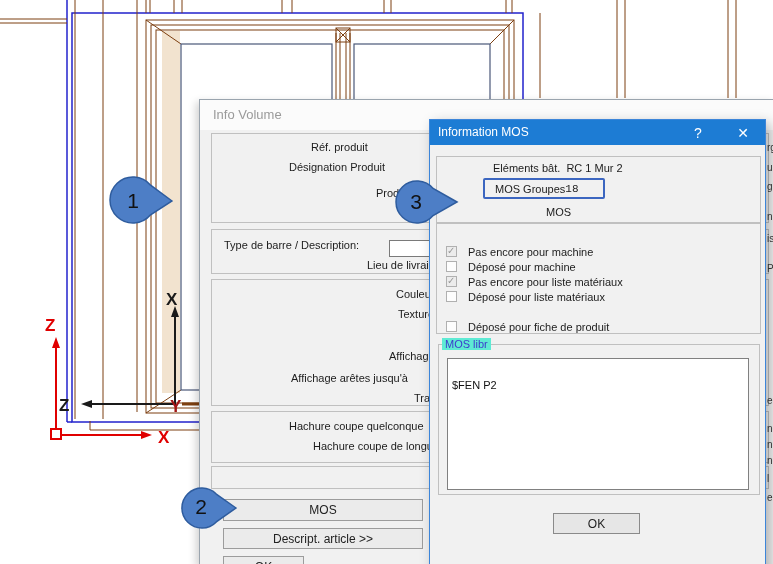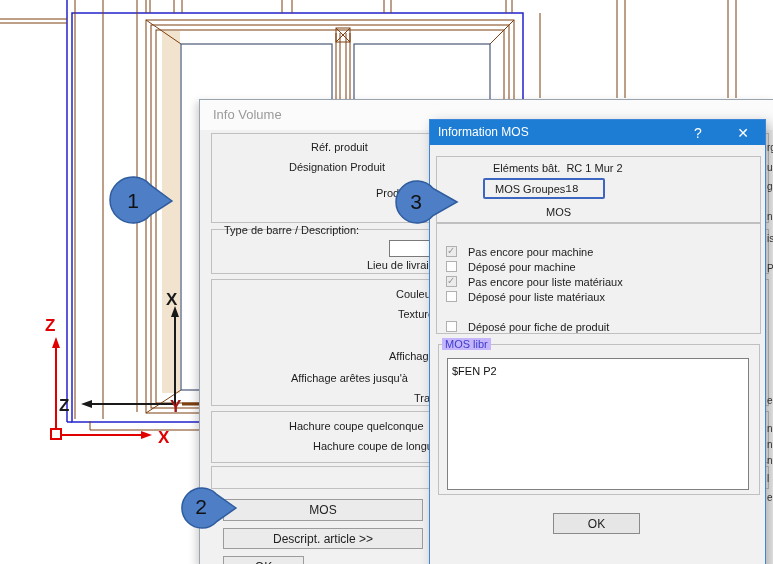--- a/index.html
+++ b/index.html
@@ -25,23 +25,23 @@
                display:flex;align-items:center;justify-content:center;cursor:default;}
   .hl-rect{position:absolute;border:2px solid #3c66c0;border-radius:2px;box-sizing:border-box;
            display:flex;align-items:center;font-size:11px;color:#1c1c1c;}
   .mosline{position:absolute;font-size:11px;color:#1c1c1c;white-space:nowrap;}
   .cbrow{position:absolute;left:16px;height:15px;display:flex;align-items:center;}
   .cb{width:11px;height:11px;border:1px solid #b0b0b0;box-sizing:border-box;background:#fdfdfd;
       position:relative;flex:0 0 auto;}
   .cb.checked{background:#ececec;}
   .cb.checked::after{content:"\2713";position:absolute;left:0px;top:-2px;font-size:10px;color:#9a9a9a;}
   .cblabel{margin-left:11px;font-size:11px;color:#1c1c1c;white-space:nowrap;}
-  .grouplabel{position:absolute;font-size:11px;color:#3d3dcc;background:#c4b5fd;padding:0 3px;z-index:1;white-space:nowrap;}
+  .grouplabel{position:absolute;font-size:11px;color:#3d3dcc;background:#5eead4;padding:0 3px;z-index:1;white-space:nowrap;}
   .textarea{position:absolute;background:#fff;border:1px solid #808080;box-sizing:border-box;
-            font-size:11px;color:#111;padding:6px 4px;white-space:pre;}
+            font-size:11px;color:#111;padding:20px 4px;white-space:pre;}
   .frag{position:absolute;font-size:10px;color:#3a3a3a;white-space:nowrap;}
   
   #balloons{position:absolute;left:0;top:0;z-index:4;pointer-events:none;}
   #cad{position:absolute;left:0;top:0;z-index:1;}
 </style>
 </head>
 <body>
 
 <div id="page">
 
@@ -128,21 +128,21 @@
 
     <div class="groupbox" style="left:11px;top:33px;width:558px;height:90px;"></div>
     <div class="groupbox" style="left:11px;top:129px;width:558px;height:45px;"></div>
     <div class="groupbox" style="left:11px;top:179px;width:558px;height:127px;"></div>
     <div class="groupbox" style="left:11px;top:311px;width:558px;height:52px;"></div>
     <div class="groupbox" style="left:11px;top:366px;width:558px;height:23px;"></div>
 
     <span class="lbl" style="left:111px;top:41px;">Réf. produit</span>
     <span class="lbl" style="left:89px;top:61px;">Désignation Produit</span>
     <span class="lbl" style="left:176px;top:87px;">Produit</span>
-    <span class="lbl" style="left:24px;top:124px;">Type de barre / Description:</span>
+    <span class="lbl" style="left:24px;top:139px;">Type de barre / Description:</span>
     <span class="lbl" style="left:147px;top:159px;margin-left:20px;">Lieu de livraison</span>
     <span class="lbl" style="left:196px;top:188px;">Couleur</span>
     <span class="lbl" style="left:198px;top:208px;">Texture</span>
     <span class="lbl" style="left:189px;top:250px;">Affichage</span>
     <span class="lbl" style="left:91px;top:272px;">Affichage arêtes jusqu'à</span>
     <span class="lbl" style="left:214px;top:292px;">Transparence</span>
     <span class="lbl" style="left:89px;top:320px;">Hachure coupe quelconque</span>
     <span class="lbl" style="left:113px;top:340px;">Hachure coupe de longueur</span>
 
     <div class="field" style="left:189px;top:140px;width:42px;height:17px;"></div>

